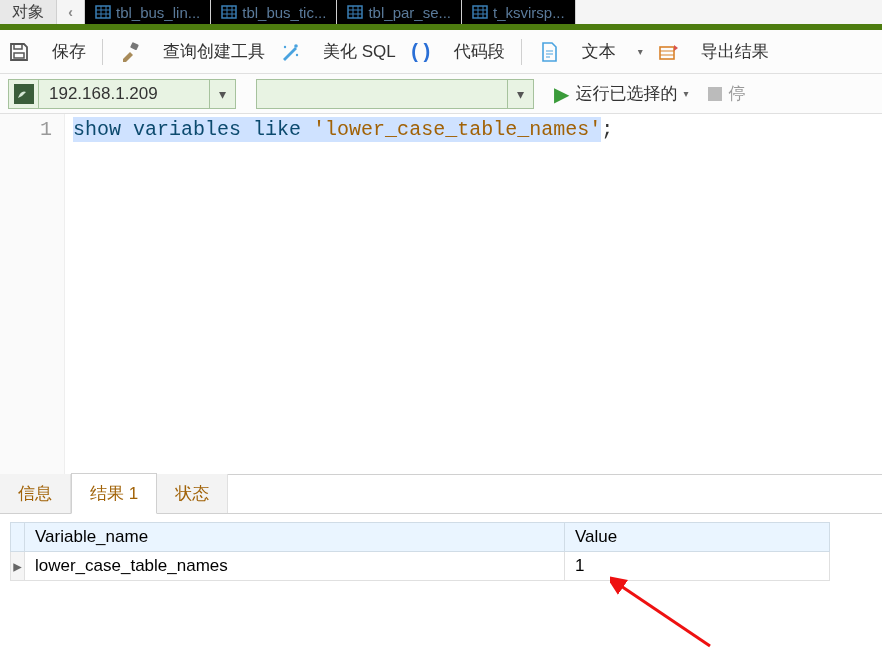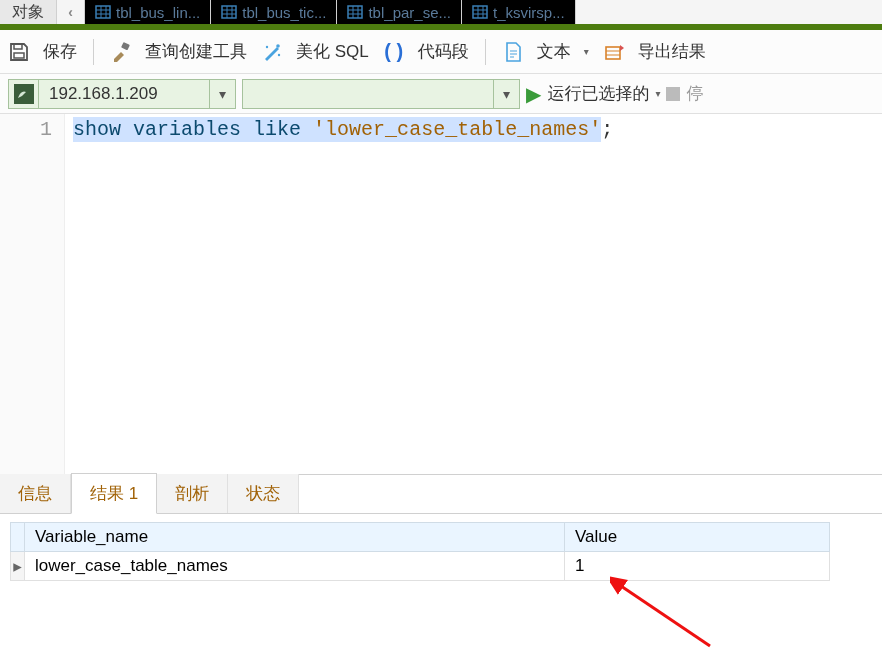--- a/index.html
+++ b/index.html
@@ -65,39 +65,39 @@
       align-items: center;
       height: 44px;
       padding: 0 8px;
       gap: 14px;
       border-bottom: 1px solid #e0e0e0;
       background: #fcfcfc;
     }
     .tool-btn {
       display: flex;
       align-items: center;
-      gap: 13px;
+      gap: 22px;
       color: #333;
       font-size: 17px;
       cursor: pointer;
     }
     .tool-sep {
       width: 1px;
       height: 26px;
       background: #d0d0d0;
       margin: 0 2px;
     }
     .tool-icon { width: 22px; height: 22px; display:inline-flex; align-items:center; justify-content:center;}
     
     .conn-row {
       display: flex;
       align-items: center;
       height: 40px;
       padding: 4px 8px;
-      gap: 6px;
+      gap: 20px;
       border-bottom: 1px solid #e0e0e0;
       background: #fcfcfc;
     }
     .combo {
       display: flex;
       align-items: center;
       border: 1px solid #a6c29d;
       background: #e8f3e3;
       height: 30px;
     }
@@ -361,21 +361,20 @@
 <div class="editor">
   <div class="gutter">
     <div>1</div>
   </div>
   <div class="code"><span class="sel-bg"><span class="kw">show</span> <span class="kw">variables</span> <span class="kw">like</span> <span class="str">'lower_case_table_names'</span></span><span class="punct">;</span></div>
 </div>
 
 <div class="res-tabs">
   <div class="res-tab">信息</div>
   <div class="res-tab active">结果 1</div>
-  <div class="res-tab">剖析</div>
   <div class="res-tab">状态</div>
 </div>
 
 <div class="res-area">
   <table class="res-table">
     <thead>
       <tr>
         <th class="row-marker"></th>
         <th style="width:540px;">Variable_name</th>
         <th>Value</th>

